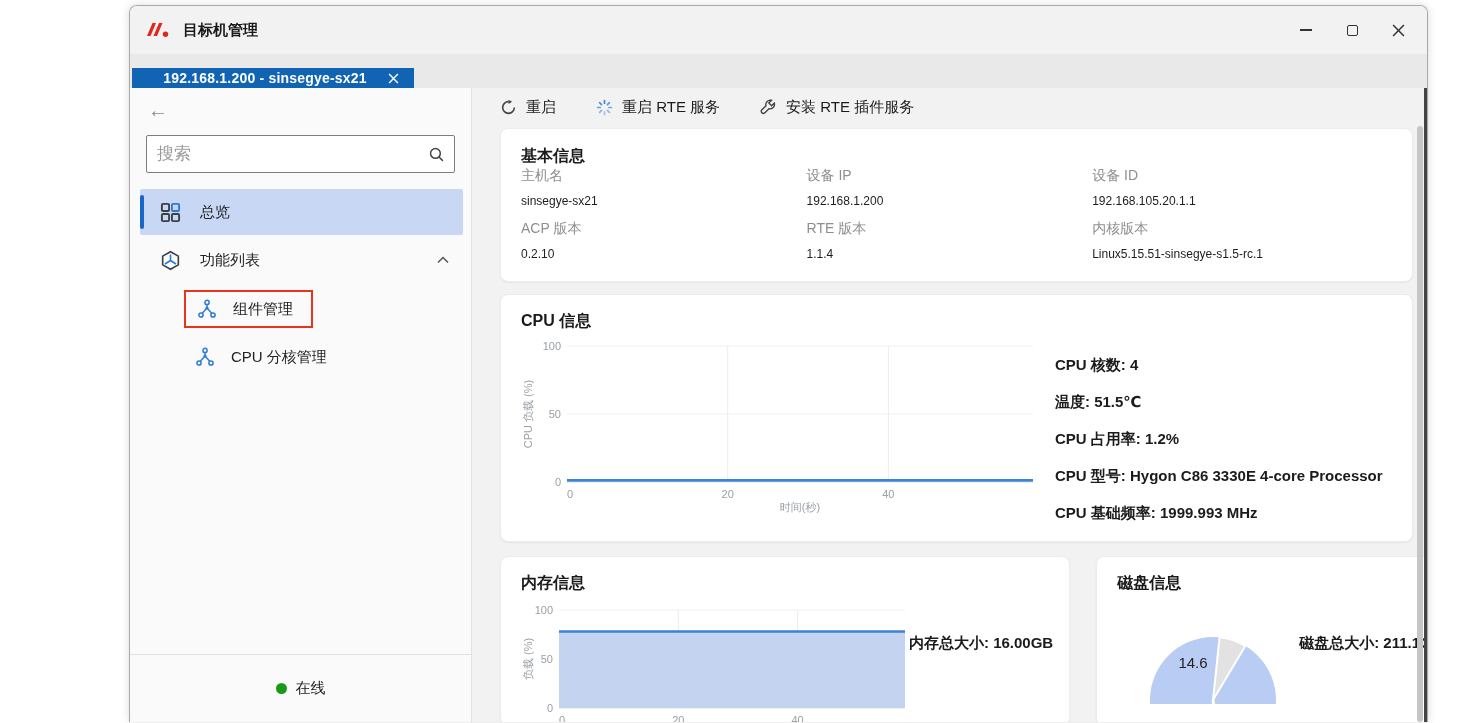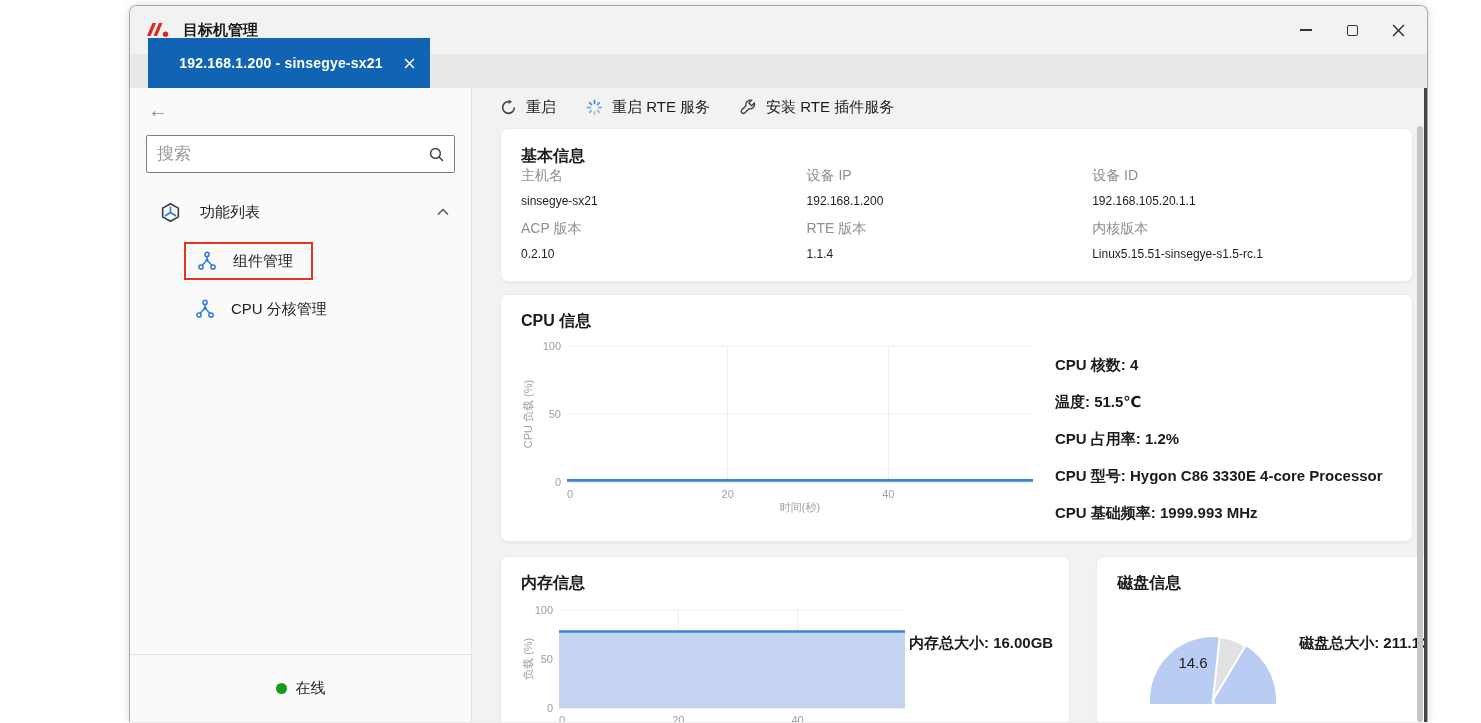--- a/index.html
+++ b/index.html
@@ -12,21 +12,21 @@
   
   .titlebar { height:48px; background:#f2f2f2; display:flex; align-items:center; padding:0 6px 0 14px; flex:0 0 auto; }
   .logo { width:26px; height:20px; }
   .win-title { margin-left:13px; font-size:15px; color:#1a1a1a;font-weight:bold; }
   .win-controls { margin-left:auto; display:flex; }
   .win-btn { width:46px; height:34px; display:flex; align-items:center; justify-content:center; cursor:default; }
   .min-glyph { width:12px; height:2px; background:#333; }
   .max-glyph { width:11px; height:11px; border:1.5px solid #333; border-radius:2px; }
   
   .tabstrip { height:34px; background:#e9e9e9; display:flex; align-items:flex-end; flex:0 0 auto; }
-  .tab { margin-left:18px; width:282px; height:50px; background:#1164b4; color:#fff;
+  .tab { margin-left:2px; width:282px; height:20px; background:#1164b4; color:#fff;
     display:flex; align-items:center; padding:0 10px 0 16px; }
   .tab-label { flex:1; text-align:center; font-size:14px; font-weight:600; letter-spacing:.2px; }
   .tab-close { width:22px; height:22px; display:flex; align-items:center; justify-content:center; }
   
   .bodyrow { flex:1; display:flex; min-height:0; position:relative; }
   
   .sidebar { width:342px; background:#fafafa; border-right:1px solid #e2e2e2; display:flex; flex-direction:column; }
   .back-row { padding:12px 18px 2px; }
   .back-arrow { font-size:20px; color:#8a8a8a; line-height:1; cursor:default; }
   .searchbox { margin:12px 16px 16px; height:38px; background:#fff; border:1px solid #7d7d7d; border-radius:2px;
@@ -43,21 +43,21 @@
   .chevron { margin-left:auto; }
   .sub-item { height:48px; display:flex; align-items:center; padding-left:44px; margin:0 8px 0 10px; font-size:15px; color:#222; }
   .red-box { display:inline-flex; align-items:center; border:2px solid #e8341c; padding:7px 18px 7px 9px; }
   .red-box .nav-icon { margin-right:14px; }
   .side-spacer { flex:1; }
   .side-footer { border-top:1px solid #e2e2e2; height:68px; display:flex; align-items:center; justify-content:center; gap:9px; }
   .dot { width:11px; height:11px; border-radius:50%; background:#179a17; }
   .status-label { font-size:15px; color:#1c1c1c; }
   
   .main { flex:1; background:#f2f2f2; display:flex; flex-direction:column; min-width:0; position:relative; }
-  .toolbar { height:38px; display:flex; align-items:center; padding-left:28px; gap:30px; flex:0 0 auto; }
+  .toolbar { height:38px; display:flex; align-items:center; padding-left:28px; gap:40px; flex:0 0 auto; }
   .tool-btn { display:flex; align-items:center; gap:9px; font-size:15px; color:#1c1c1c; cursor:default; }
   .content { flex:1; padding:2px 14px 0 28px; overflow:hidden; }
   .card { background:#fff; border:1px solid #ececec; border-radius:8px; box-shadow:0 1px 2px rgba(0,0,0,.05); }
   .card-title { font-size:16px; font-weight:700; color:#1a1a1a; }
   .card-basic { padding:17px 20px 20px; margin-bottom:12px; }
   .basic-grid { display:grid; grid-template-columns:1fr 1fr 1.05fr; row-gap:12px; }
   .f-label { font-size:14px; color:#8e8e8e; margin-bottom:9px; }
   .f-value { font-size:12px; color:#1d1d1d; font-weight:500; }
   .card-cpu { padding:16px 14px 10px 20px; margin-bottom:14px; display:flex; flex-direction:column; }
   .cpu-body { display:flex; margin-top:4px; }
@@ -120,20 +120,31 @@
       <div class="searchbox">
         <input type="text" placeholder="搜索" style="">
         <span class="search-btn">
           <svg width="17" height="17" viewBox="0 0 16 16">
             <circle cx="7" cy="7" r="4.6" fill="none" stroke="#444" stroke-width="1.4"></circle>
             <path d="M10.4 10.4 L14 14" stroke="#444" stroke-width="1.4"></path>
           </svg>
         </span>
       </div>
 
+      <div class="nav-item selected">
+        <span class="nav-icon">
+          <svg width="21" height="21" viewBox="0 0 22 22">
+            <rect x="2" y="2" width="7.5" height="7.5" rx="1.2" fill="none" stroke="#3a3f45" stroke-width="2"></rect>
+            <rect x="12.5" y="2" width="7.5" height="7.5" rx="1.2" fill="none" stroke="#2b7bd4" stroke-width="2"></rect>
+            <rect x="2" y="12.5" width="7.5" height="7.5" rx="1.2" fill="none" stroke="#3a3f45" stroke-width="2"></rect>
+            <rect x="12.5" y="12.5" width="7.5" height="7.5" rx="1.2" fill="none" stroke="#3a3f45" stroke-width="2"></rect>
+          </svg>
+        </span>
+        <span class="nav-label">总览</span>
+      </div>
 
       <div class="nav-item">
         <span class="nav-icon">
           <svg width="21" height="21" viewBox="0 0 22 22">
             <polygon points="11,1.8 19.2,6.4 19.2,15.6 11,20.2 2.8,15.6 2.8,6.4" fill="none" stroke="#3a3f45" stroke-width="1.7"></polygon>
             <path d="M11 11 L11 4.6 M11 11 L5.2 14.6 M11 11 L16.8 14.6" stroke="#2b7bd4" stroke-width="1.7" fill="none"></path>
           </svg>
         </span>
         <span class="nav-label">功能列表</span>
         <span class="chevron">

